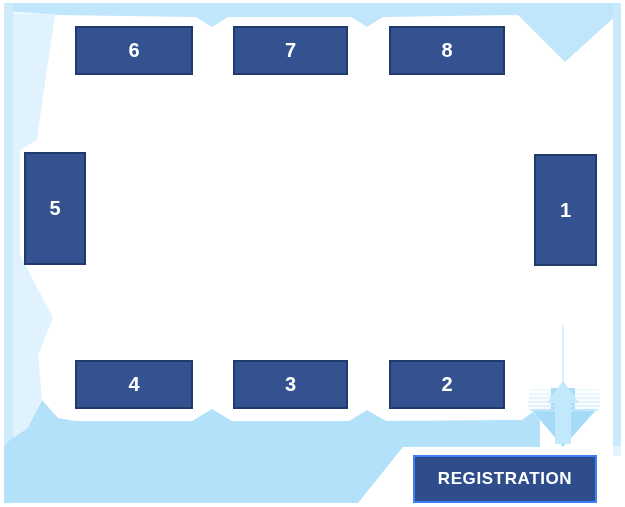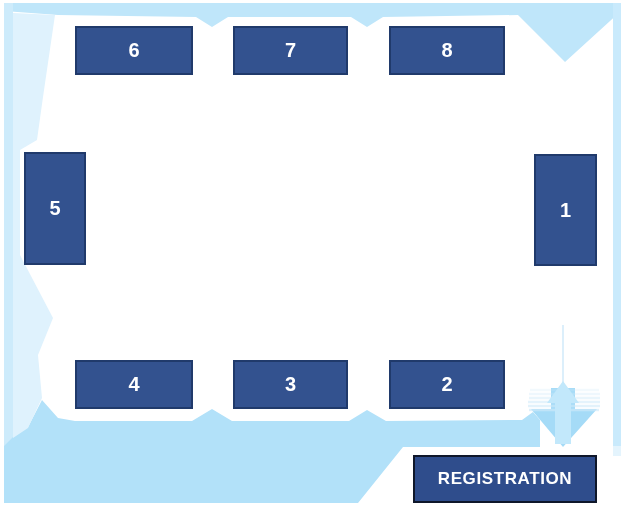--- a/index.html
+++ b/index.html
@@ -25,21 +25,21 @@
   .b7 { left:233px; top:26px;  width:115px; height:49px; }
   .b8 { left:389px; top:26px;  width:116px; height:49px; }
   .b5 { left:24px;  top:152px; width:62px;  height:113px; }
   .b1 { left:534px; top:154px; width:63px;  height:112px; }
   .b4 { left:75px;  top:360px; width:118px; height:49px; }
   .b3 { left:233px; top:360px; width:115px; height:49px; }
   .b2 { left:389px; top:360px; width:116px; height:49px; }
   .registration {
     left:413px; top:455px; width:184px; height:48px;
     font-size:17px; letter-spacing:0.6px;
-    background:#2f4d8c; border:2px solid #0f172a;
+    background:#2f4d8c; border:2px solid #3b82f6;
   }
 </style>
 </head>
 <body>
 
 <div id="stage">
 
   <svg id="bg" viewBox="0 0 625 507" aria-hidden="true">
 
     <polygon points="4,3 621,3 621,11 565,62 518,15 383,17 367,27 351,17 228,17 212,27 196,17 58,15 4,11" fill="#bfe6fa"></polygon>

